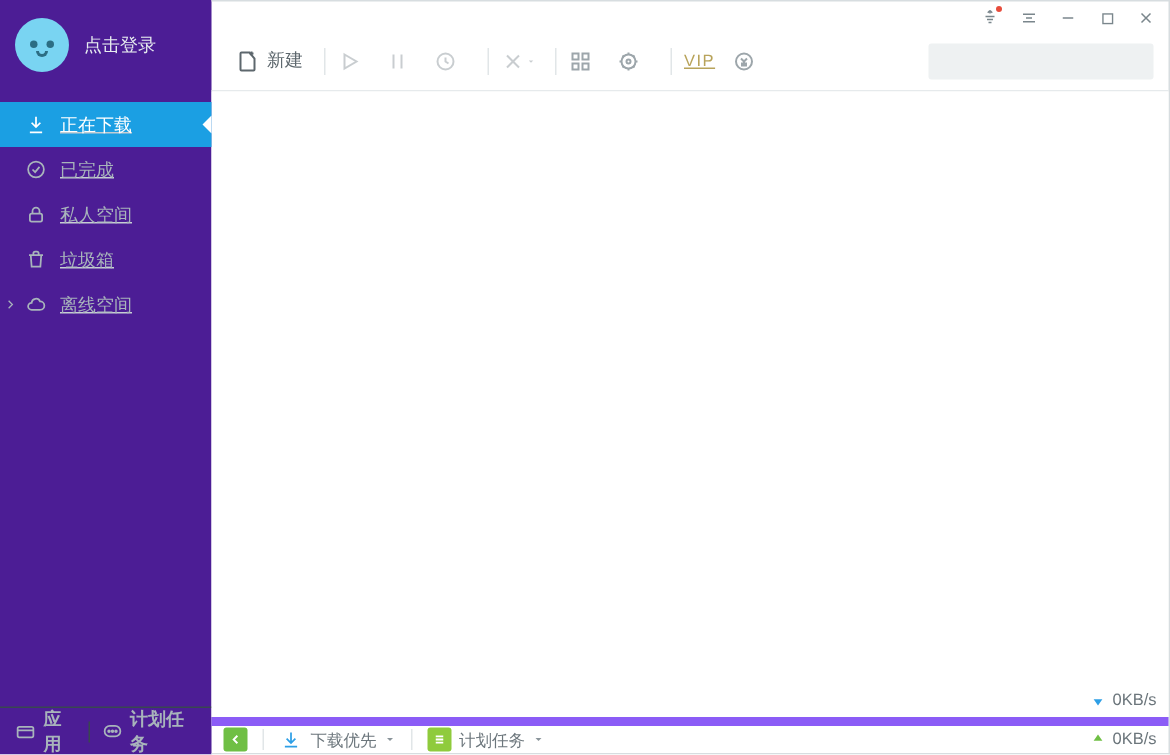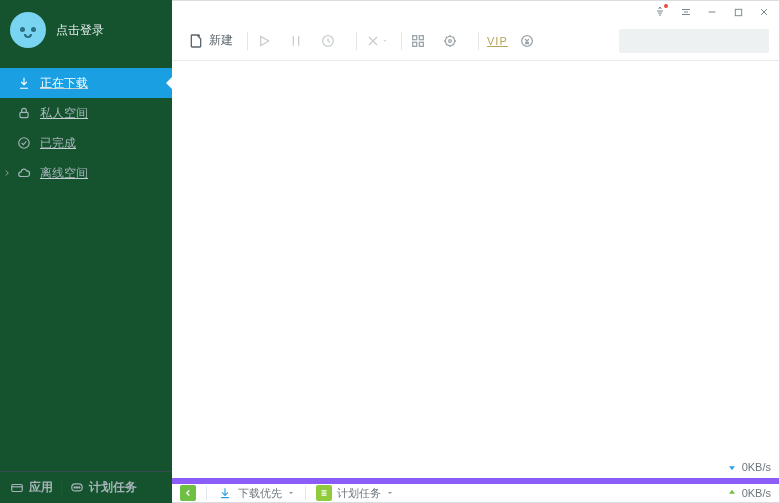--- a/index.html
+++ b/index.html
@@ -1,20 +1,20 @@
 <!DOCTYPE html>
 <html><head>
 <meta charset="utf-8">
 <style>
 * { margin: 0; padding: 0; box-sizing: border-box; font-family: "Microsoft YaHei", Arial, sans-serif; }
 html, body { width: 780px; height: 503px; overflow: hidden; }
 .app { display: flex; width: 100%; height: 100%; background: #fff; }
 
 
-.sidebar { width: 172px; background: #14532d; display: flex; flex-direction: column; color: #c6ced3; }
+.sidebar { width: 141px; background: #4c1d95; display: flex; flex-direction: column; color: #c6ced3; }
 .sb-header { height: 60px; display: flex; align-items: center; padding: 0 10px; }
 .avatar { width: 36px; height: 36px; border-radius: 50%; background: #79d4f2; display: flex; align-items: center; justify-content: center; margin-right: 10px; }
 .avatar .face { display: flex; flex-direction: column; align-items: center; }
 .avatar .eyes { display: flex; gap: 6px; margin-top: 4px; }
 .avatar .eye { width: 5px; height: 5px; background: #2c6d83; border-radius: 50%; }
 .avatar .mouth { width: 8px; height: 4px; border: 2px solid #2c6d83; border-top: none; border-radius: 0 0 8px 8px; margin-top: 2px; }
 .login-text { font-size: 12px; color: #e6ecef; }
 
 .sb-nav { list-style: none; margin-top: 8px; text-decoration: underline; }
 .sb-nav li { height: 30px; display: flex; align-items: center; font-size: 12px; color: #a8b4bb; cursor: pointer; position: relative; padding-left: 40px; }
@@ -83,34 +83,42 @@
         <span class="ic">
           <svg width="14" height="14" viewBox="0 0 24 24" fill="none" stroke="currentColor" stroke-width="2">
               <path d="M12 3v12M7 10l5 5 5-5M5 21h14"></path>
             </svg>
         </span>
         <span>正在下载</span>
       </li>
       <li>
         <span class="ic">
           <svg width="14" height="14" viewBox="0 0 24 24" fill="none" stroke="currentColor" stroke-width="2">
+              <circle cx="12" cy="12" r="9"></circle>
+              <path d="M8 12l3 3 5-6"></path>
+            </svg>
+        </span>
+        <span>已完成</span>
+      </li>
+      <li>
+        <span class="ic">
+          <svg width="14" height="14" viewBox="0 0 24 24" fill="none" stroke="currentColor" stroke-width="2">
               <rect x="5" y="11" width="14" height="9" rx="2"></rect>
               <path d="M8 11V8a4 4 0 018 0v3"></path>
             </svg>
         </span>
         <span>私人空间</span>
       </li>
       <li>
         <span class="ic">
           <svg width="14" height="14" viewBox="0 0 24 24" fill="none" stroke="currentColor" stroke-width="2">
-              <circle cx="12" cy="12" r="9"></circle>
-              <path d="M8 12l3 3 5-6"></path>
-            </svg>
-        </span>
-        <span>已完成</span>
+              <path d="M4 7h16M9 7V5a2 2 0 012-2h2a2 2 0 012 2v2M6 7l1 13h10l1-13"></path>
+            </svg>
+        </span>
+        <span>垃圾箱</span>
       </li>
       <li class="expandable">
         <span class="chev">
           <svg width="10" height="10" viewBox="0 0 24 24" fill="none" stroke="currentColor" stroke-width="2">
               <path d="M9 6l6 6-6 6"></path>
             </svg>
         </span>
         <span class="ic">
           <svg width="14" height="14" viewBox="0 0 24 24" fill="none" stroke="currentColor" stroke-width="2">
               <path d="M17 18H7a4 4 0 010-8 5 5 0 019.6-1.5A3.5 3.5 0 0117 18z"></path>

